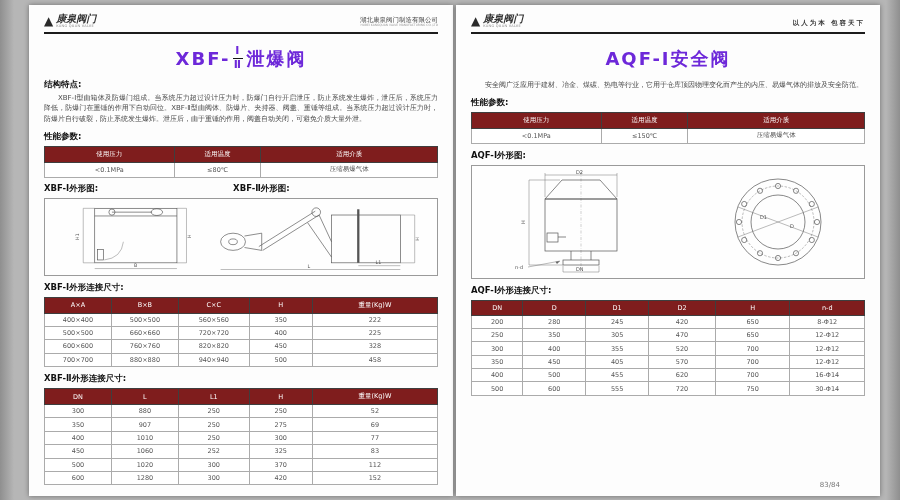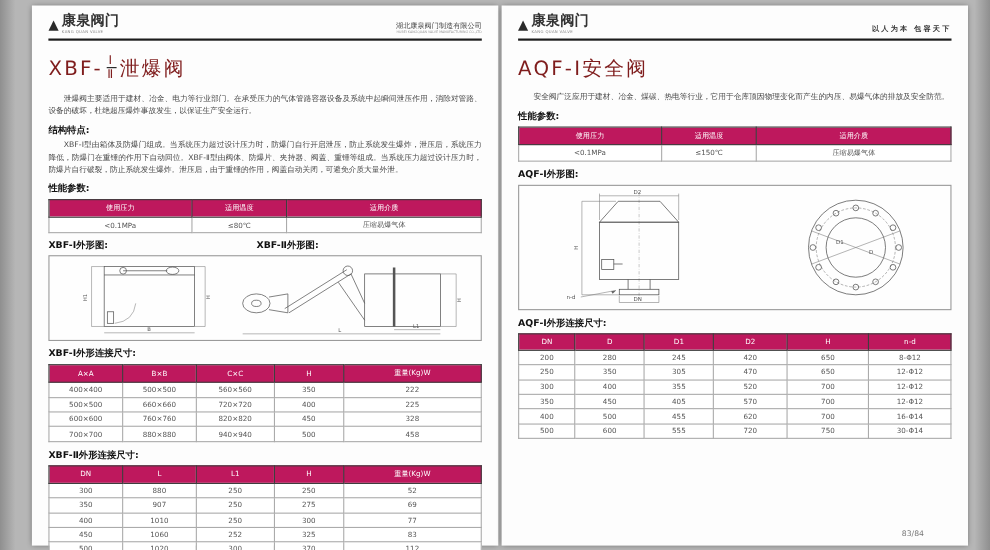--- a/index.html
+++ b/index.html
@@ -9,40 +9,40 @@
   .page{position:absolute;top:5px;width:424px;height:491px;background:#fdfdfd;
     box-shadow:0 0 5px rgba(0,0,0,.4);box-sizing:border-box;padding:8px 15px 0 15px;}
   .page-left{left:29px;}
   .page-right{left:456px;}
 
   
   .hdr{display:flex;justify-content:space-between;align-items:flex-end;
     border-bottom:2.5px solid #1c1c1c;padding-bottom:4px;}
   .logo{display:flex;align-items:center;gap:3px;}
   .logo-tri{font-size:12px;line-height:10px;color:#2a2a2a;}
-  .logo-name{font-size:13px;font-weight:bold;color:#333;line-height:1.1;}
+  .logo-name{font-size:10px;font-weight:bold;color:#333;line-height:1.1;font-style:italic;}
   .logo-sub{font-size:3.5px;color:#888;letter-spacing:.3px;}
   .company{text-align:right;font-size:6.5px;color:#444;line-height:1.2;}
   .company-sub{font-size:3px;color:#999;}
   .slogan{font-size:6.5px;color:#333;letter-spacing:2px;font-weight:bold;}
 
   
-  .title{margin-top:13px;font-size:18px;font-weight:normal;color:#7f1d1d;letter-spacing:2px;}
+  .title{margin-top:13px;text-align:center;font-size:18px;font-weight:bold;color:#6d28d9;letter-spacing:2px;}
   .frac{display:inline-flex;flex-direction:column;align-items:center;vertical-align:middle;
     font-size:11px;line-height:1.1;margin:0 3px;transform:translateY(-2px);}
   .frac-top{border-bottom:1.3px solid #151515;padding:0 2px;}
 
   .intro{margin-top:9px;font-size:7px;color:#4a4a4a;line-height:1.6;text-align:justify;text-indent:2em;}
   .section-h{font-size:8.5px;font-weight:bold;color:#111;margin:6px 0 2px 0;}
   .features{font-size:7px;color:#4a4a4a;line-height:1.55;text-align:justify;text-indent:2em;}
 
   
   table.data{width:100%;border-collapse:collapse;font-size:6.5px;color:#555;
     text-align:center;margin-top:3px;table-layout:fixed;}
-  table.data th{background:#be185d;color:#fff;font-weight:normal;padding:3px 0;
+  table.data th{background:#7f1d1d;color:#fff;font-weight:normal;padding:3px 0;
     border:1px solid #3e3e3e;font-size:6.5px;margin-left:46px;}
   table.data td{border:1px solid #ababab;padding:2.2px 0;background:#fff;}
   table.perf th:nth-child(1){width:33%;} table.perf th:nth-child(2){width:22%;} table.perf th:nth-child(3){width:45%;}
   table.cols5 th:nth-child(1){width:17%;} table.cols5 th:nth-child(2){width:17%;}
   table.cols5 th:nth-child(3){width:18%;} table.cols5 th:nth-child(4){width:16%;} table.cols5 th:nth-child(5){width:32%;}
   table.cols6 th:nth-child(1){width:13%;} table.cols6 th:nth-child(2){width:16%;}
   table.cols6 th:nth-child(3){width:16%;} table.cols6 th:nth-child(4){width:17%;}
   table.cols6 th:nth-child(5){width:19%;} table.cols6 th:nth-child(6){width:19%;}
 
   .diag-heads{display:flex;margin-top:5px;}
@@ -80,21 +80,20 @@
       </div>
     </div>
 
     <div class="title">
       <span>XBF-</span><span class="frac">
           <span class="frac-top">Ⅰ</span>
           <span>Ⅱ</span>
         </span><span>泄爆阀</span>
     </div>
 
-    <div class="intro">泄爆阀主要适用于建材、冶金、电力等行业部门。在承受压力的气体管路容器设备及系统中起瞬间泄压作用，消除对管路、设备的破坏，杜绝超压爆炸事故发生，以保证生产安全运行。</div>
 
     <div class="section-h">结构特点:</div>
     <div class="features">XBF-Ⅰ型由箱体及防爆门组成。当系统压力超过设计压力时，防爆门自行开启泄压，防止系统发生爆炸，泄压后，系统压力降低，防爆门在重锤的作用下自动回位。XBF-Ⅱ型由阀体、防爆片、夹持器、阀盖、重锤等组成。当系统压力超过设计压力时，防爆片自行破裂，防止系统发生爆炸。泄压后，由于重锤的作用，阀盖自动关闭，可避免介质大量外泄。</div>
 
     <div class="section-h">性能参数:</div>
     <table class="data perf">
       <thead>
           <tr>
             <th>使用压力</th>
             <th>适用温度</th>

